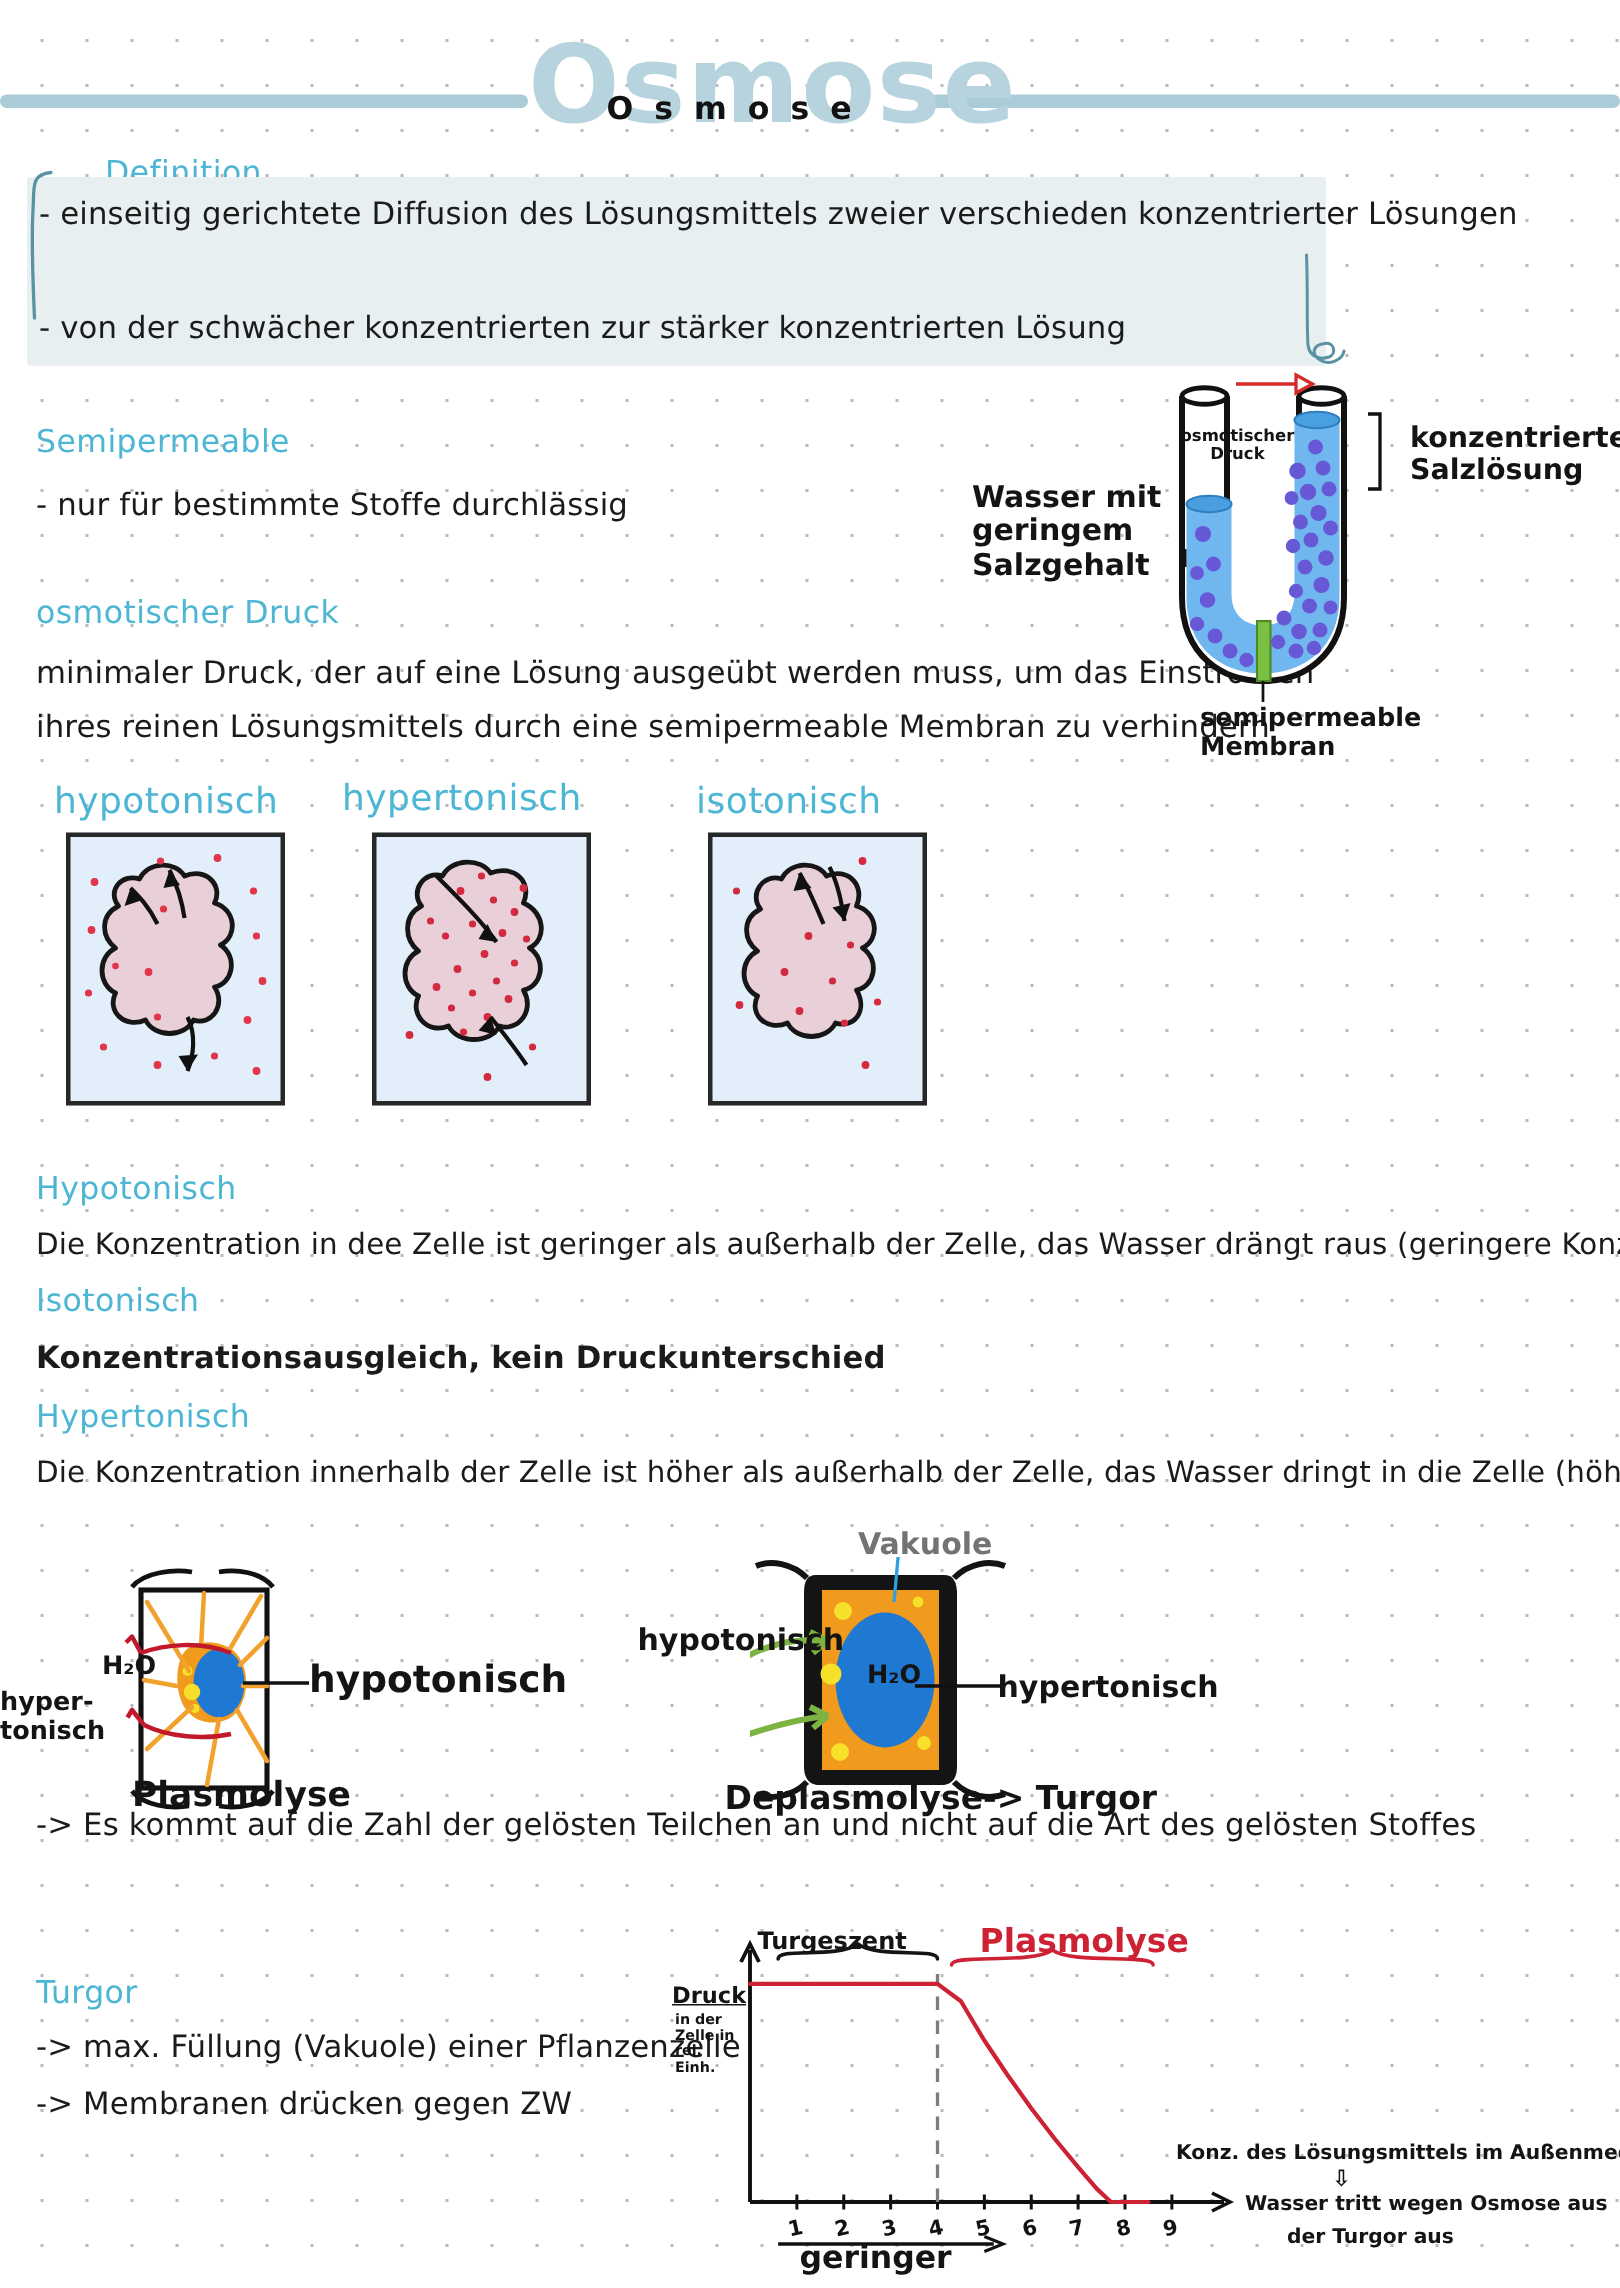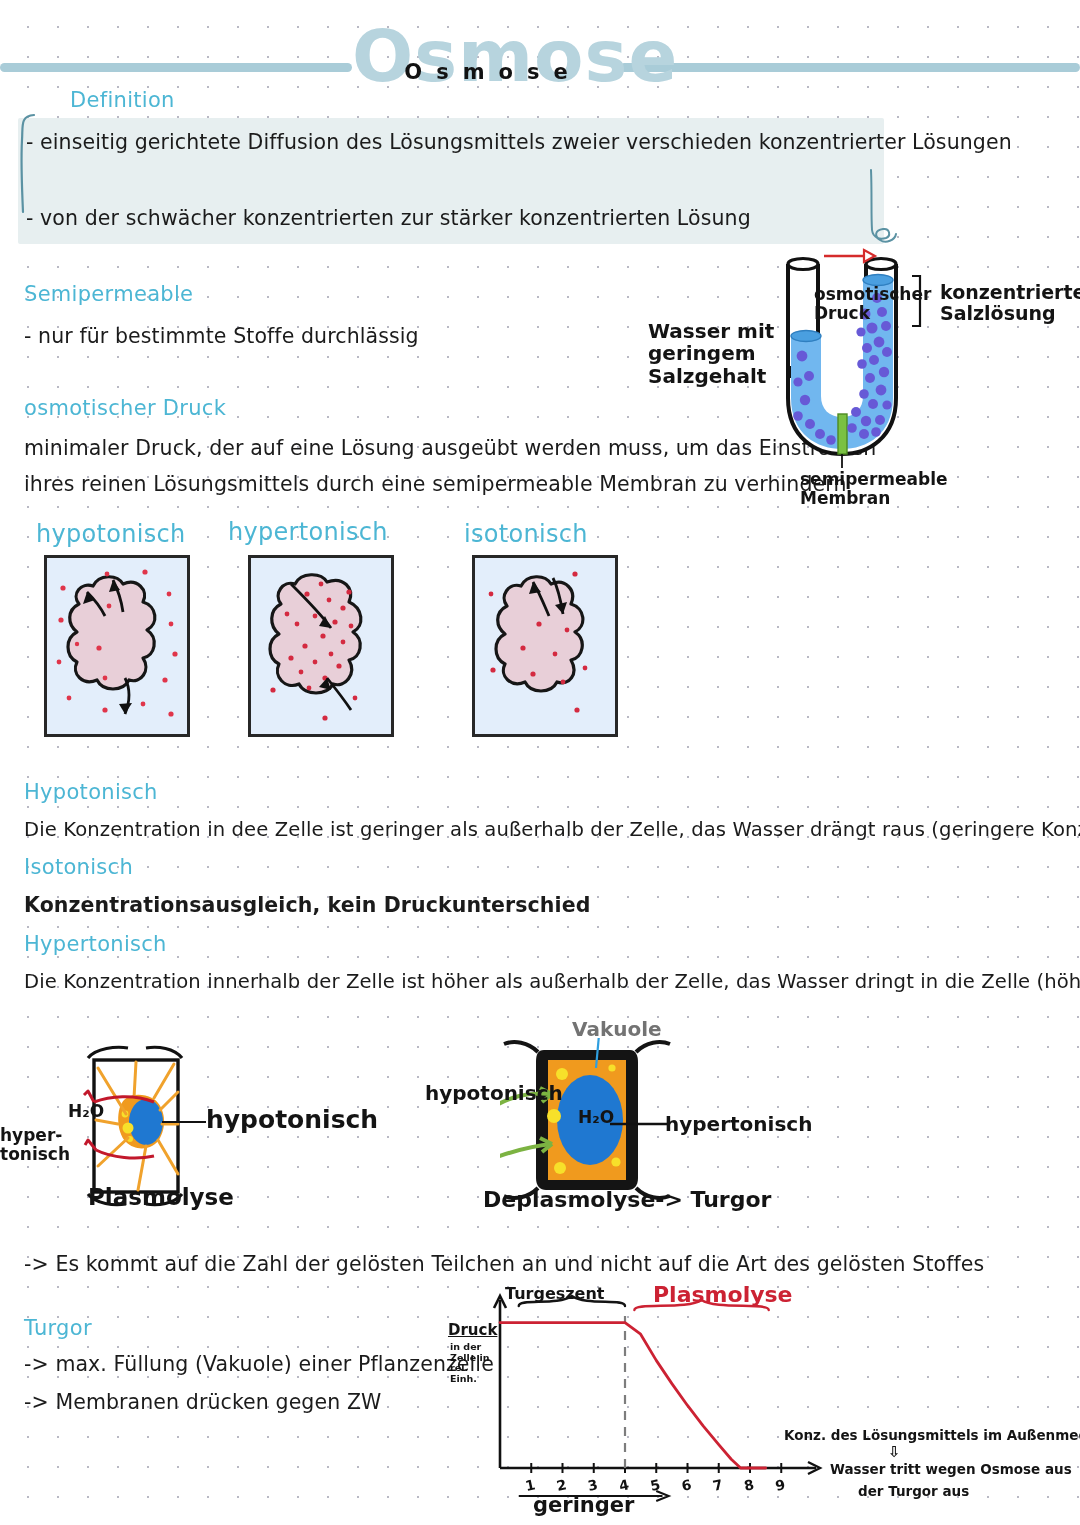--- a/index.html
+++ b/index.html
@@ -109,21 +109,21 @@
 
   <div id="header">
     <div class="rule left"></div>
     <div class="rule right"></div>
     <div id="title-wrap">
       <div id="title-big">Osmose</div>
       <div id="title-small">Osmose</div>
     </div>
   </div>
 
-  <div class="hd" style="left:24px; top:88px;margin-left:46px;">Definition</div>
+  <div class="hd" style="left:24px; top:103px;margin-left:46px;">Definition</div>
   <div id="defbox"></div>
 
   <svg id="def-bracket" width="26" height="106">
     <path d="M20 3 C6 4 9 14 8 28 C7 46 8 78 9 100" fill="none" stroke="#5b92a3" stroke-width="2.2" stroke-linecap="round"></path>
   </svg>
   <svg id="def-corner" width="36" height="78">
     <path d="M9 2 C10 26 9 46 10 62 C11 70 18 72 24 70 C29 68 28 60 21 61 C13 62 12 68 18 72 C24 76 33 72 34 66" fill="none" stroke="#5b92a3" stroke-width="2" stroke-linecap="round"></path>
   </svg>
 
   <div class="bd" style="left:26px; top:130px;">- einseitig gerichtete Diffusion des Lösungsmittels zweier verschieden konzentrierter Lösungen</div>
@@ -193,21 +193,21 @@
 
     <rect x="26" y="118" width="5" height="12" fill="#111"></rect>
 
     <line x1="64" y1="8" x2="104" y2="8" stroke="#d52b2b" stroke-width="2.4"></line>
     <path d="M104 2 L115 8 L104 14 Z" fill="none" stroke="#d52b2b" stroke-width="2.2"></path>
 
     <path d="M152 28 L160 28 L160 78 L152 78" fill="none" stroke="#111" stroke-width="2.2"></path>
     <line x1="140" y1="28" x2="152" y2="28" stroke="#111" stroke-width="0"></line>
   </svg>
 
-  <div class="hw" style="left:787px; top:285px; font-size:17px; text-align:left;margin-left:27px;">osmotischer
+  <div class="hw" style="left:787px; top:285px; font-size:11px; text-align:center;">osmotischer
 Druck</div>
   <div class="hw" style="left:648px; top:320px; font-size:20px; text-align:left; width:120px;">Wasser mit
 geringem
 Salzgehalt</div>
   <div class="hw" style="left:940px; top:282px; font-size:19px;">konzentrierte
 Salzlösung</div>
   <div class="hw" style="left:800px; top:470px; font-size:17px;">semipermeable
 Membran</div>
 
   <div class="hd" style="left:36px; top:520px; font-size:24px;">hypotonisch</div>
@@ -394,21 +394,21 @@
 
     <line x1="110" y1="86" x2="170" y2="86" stroke="#111" stroke-width="2.4"></line>
   </svg>
 
   <div class="hw" style="left:572px; top:1018px; font-size:20px; color:#737373;">Vakuole</div>
   <div class="hw" style="left:425px; top:1082px; font-size:20px;">hypotonisch</div>
   <div class="hw" style="left:578px; top:1108px; font-size:17px;">H₂O</div>
   <div class="hw" style="left:665px; top:1113px; font-size:20px;">hypertonisch</div>
   <div class="hw" style="left:483px; top:1188px; font-size:22px;">Deplasmolyse-&gt; Turgor</div>
 
-  <div class="bd" style="left:24px; top:1204px;margin-top:48px;">-&gt; Es kommt auf die Zahl der gelösten Teilchen an und nicht auf die Art des gelösten Stoffes</div>
+  <div class="bd" style="left:24px; top:1204px;">-&gt; Es kommt auf die Zahl der gelösten Teilchen an und nicht auf die Art des gelösten Stoffes</div>
 
   <div class="hd" style="left:24px; top:1316px;">Turgor</div>
   <div class="bd" style="left:24px; top:1352px;">-&gt; max. Füllung (Vakuole) einer Pflanzenzelle</div>
   <div class="bd" style="left:24px; top:1390px;">-&gt; Membranen drücken gegen ZW</div>
 
   <div id="graph">
     <svg width="400" height="257" id="chart-svg">
         <line x1="60" y1="200" x2="60" y2="32" stroke="#111" stroke-width="2.6"></line>
         <path d="M54 40 L60 28 L66 40" fill="none" stroke="#111" stroke-width="2.6"></path>
         <line x1="60" y1="200" x2="376" y2="200" stroke="#111" stroke-width="2.6"></line>

